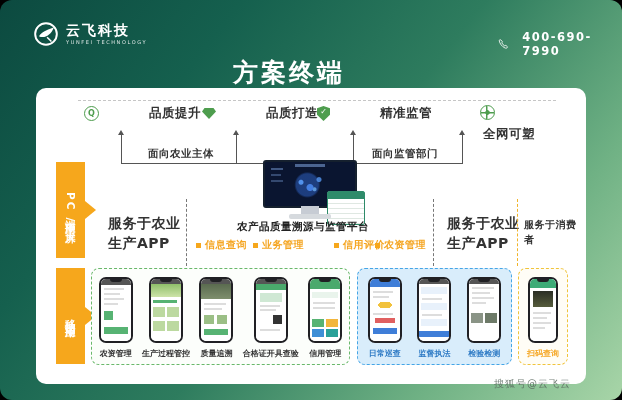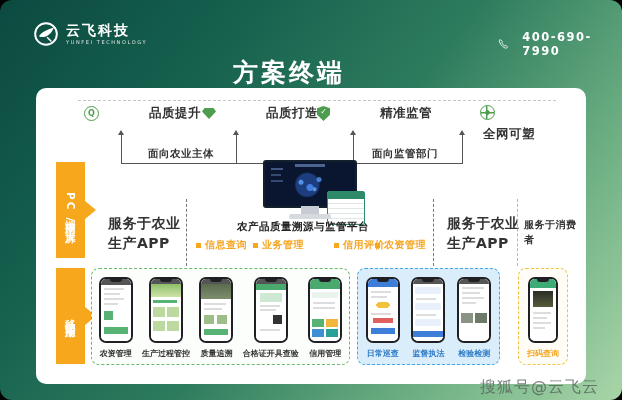--- a/index.html
+++ b/index.html
@@ -84,21 +84,21 @@
   .vsep{border-left:1px dashed #777;width:0;}
   .vsep-yellow{border-left:1px dashed #f0b429;width:0;}
   .chip{display:flex;align-items:center;gap:4px;top:238px;}
   .chip .bullet{width:5px;height:5px;background:#f6a71c;}
   .chip .chip-label{font-size:10px;font-weight:bold;color:#f5a623;letter-spacing:.5px;}
 
   
   .pgroup{top:268px;height:97px;border-radius:8px;box-sizing:border-box;display:flex;
     justify-content:space-around;align-items:center;padding:5px 2px 3px;}
   .pg-farm{left:91px;width:259px;border:1.5px dashed #69b86b;background:#fcfefb;}
-  .pg-reg{left:357px;width:143px;border:1.5px dashed #45a5e6;background:#d9edfb;font-family:Liberation Serif, serif;}
+  .pg-reg{left:357px;width:155px;border:1.5px dashed #45a5e6;background:#d9edfb;font-family:Liberation Serif, serif;}
   .pg-cons{left:518px;width:50px;border:1.5px dashed #f0c43c;background:#fffdf6;}
   .pcol{display:flex;flex-direction:column;align-items:center;}
   .pcol .plabel{margin-top:5px;font-size:8px;font-weight:bold;color:#333;white-space:nowrap;}
   .pg-reg .plabel{color:#2f7bc5;}
   .pg-cons .plabel{color:#f5a623;}
   .phone{width:30px;height:62px;background:#fff;border:2.5px solid #202024;border-radius:7px;
     position:relative;box-sizing:content-box;overflow:hidden;}
   .phone::before{content:"";position:absolute;left:50%;top:0;width:12px;height:3px;margin-left:-6px;
     background:#202024;border-radius:0 0 3px 3px;z-index:2;}
   .scr{position:absolute;inset:0;}
@@ -169,21 +169,21 @@
     linear-gradient(#555,#555) 0 0/100% 5px no-repeat,#fff;}
   .p9{background:
     linear-gradient(#3dab76,#3dab76) 0 0/100% 9px no-repeat,
     linear-gradient(#2b2e25,#565c3c) 3px 12px/20px 16px no-repeat,
     linear-gradient(#ddd,#ddd) 3px 33px/18px 2px no-repeat,
     linear-gradient(#ddd,#ddd) 3px 38px/14px 2px no-repeat,
     linear-gradient(#ddd,#ddd) 3px 43px/18px 2px no-repeat,
     linear-gradient(#ddd,#ddd) 3px 48px/12px 2px no-repeat,#fff;}
   .pg-cons .phone{width:26px;}
 
-  .watermark{left:480px;top:377px;font-size:16px;color:#55645a;opacity:.8;letter-spacing:1px;z-index:9;}
+  .watermark{left:494px;top:377px;font-size:10px;color:#55645a;opacity:.8;letter-spacing:1px;z-index:9;}
 </style>
 </head>
 <body>
 
 <div class="canvas">
 
   <div class="abs logo-wrap">
     <svg class="logo-circle" viewBox="0 0 24 24">
       <circle cx="12" cy="12" r="10" fill="none" stroke="#ffffff" stroke-width="1.8"></circle>
       <path d="M5.5 14 C9 8.5, 15 8, 19.5 5.5 C16.5 13.5, 10 16.5, 5.5 14 Z" fill="#ffffff"></path>

